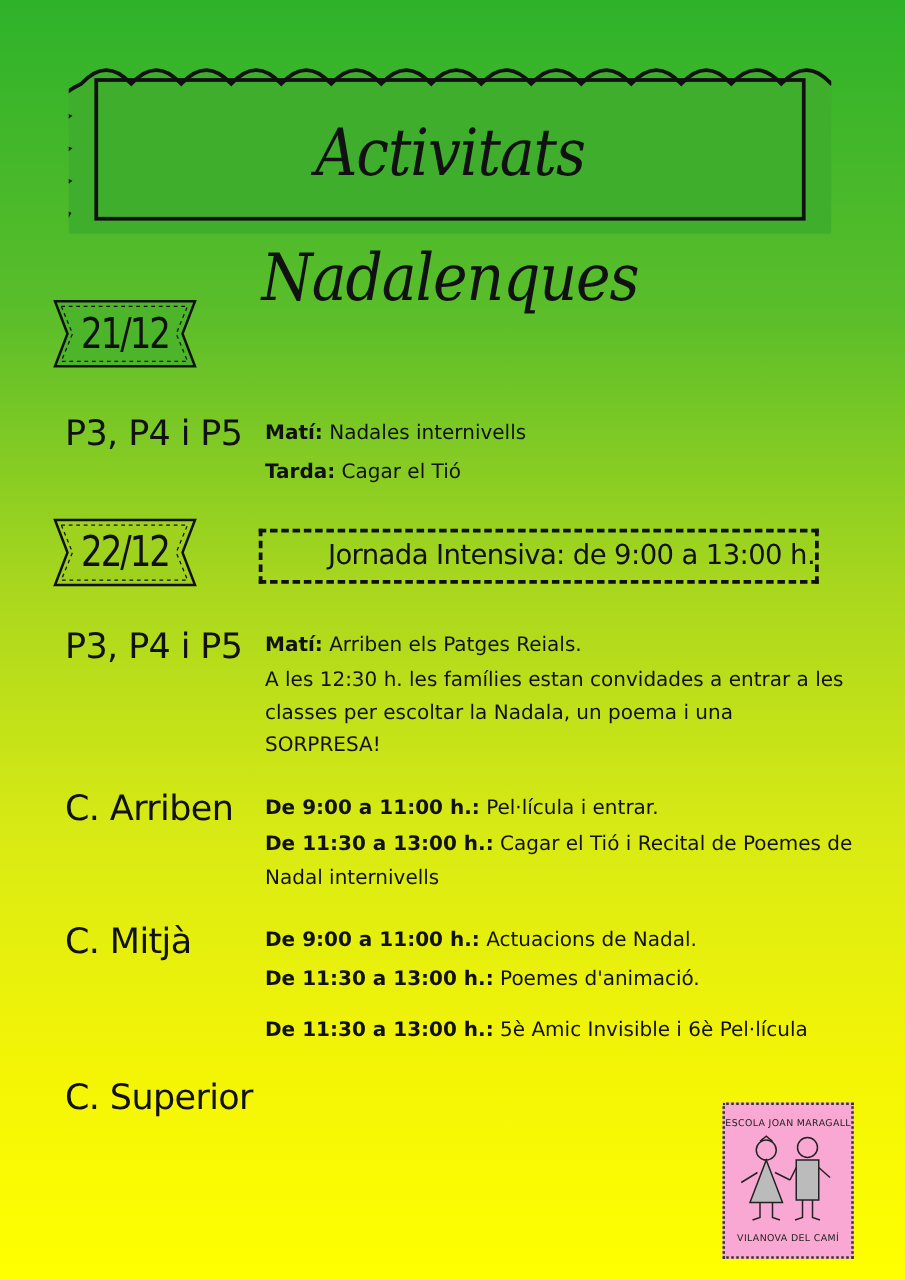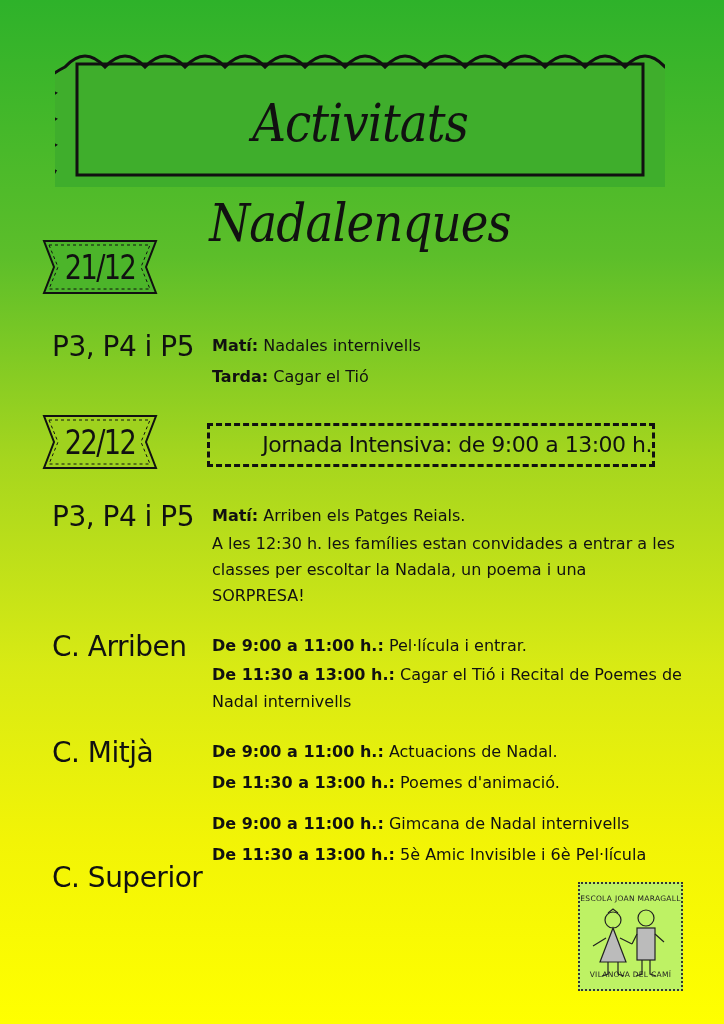--- a/index.html
+++ b/index.html
@@ -28,22 +28,22 @@
     border: 3px dashed #111; box-sizing: border-box;
     font-size: 22px; line-height: 38px; text-align: right; letter-spacing: -0.5px;
   }
   .row { position: absolute; left: 52px; right: 30px; }
   .group { position: absolute; left: 0; font-size: 28px; letter-spacing: -0.5px; }
   .lines { position: absolute; left: 160px; font-size: 16px; line-height: 31px; }
   .lines .line { white-space: nowrap; }
   .lines .para { line-height: 26px; white-space: normal; width: 470px; }
   .bold { font-weight: bold; }
   .logo {
-    position: absolute; left: 578px; top: 882px; width: 105px; height: 109px;
-    background: #bef264; border: 2px dotted #333; box-sizing: border-box;
+    position: absolute; left: 578px; top: 882px; width: 105px; height: 125px;
+    background: #f9a8d4; border: 2px dotted #333; box-sizing: border-box;
   }
   .logo .t1, .logo .t2 {
     position: absolute; left: 0; width: 100%; text-align: center;
     font-size: 7.5px; letter-spacing: 0.3px; color: #222;
   }
   .logo .t1 { top: 10px; }
   .logo .t2 { bottom: 10px; }
   .logo svg { position: absolute; left: 8px; top: 22px; }
 </style>
 </head>
@@ -108,21 +108,20 @@
   <div class="group">C. Mitjà</div>
   <div class="lines">
     <div class="line"><span class="bold">De 9:00 a 11:00 h.:</span> <span>Actuacions de Nadal.</span></div>
     <div class="line"><span class="bold">De 11:30 a 13:00 h.:</span> <span>Poemes d'animació.</span></div>
   </div>
 </div>
 
 <div class="row" style="top:808px;">
   <div class="group" style="top:20px;margin-top:33px;">C. Superior</div>
   <div class="lines">
-    <div class="line"><span class="bold">De 9:00 a 11:00 h.:</span> <span>Gimcana de Nadal internivells</span></div>
     <div class="line"><span class="bold">De 11:30 a 13:00 h.:</span> <span>5è Amic Invisible i 6è Pel·lícula</span></div>
   </div>
 </div>
 
 <div class="logo">
   <div class="t1">ESCOLA JOAN MARAGALL</div>
   <svg width="85" height="80" viewBox="0 0 85 80">
     <g stroke="#222" stroke-width="1.2" fill="none">
       <circle cx="25" cy="14" r="8"></circle>
       <path d="M20,7 L25,3 L30,7"></path>

